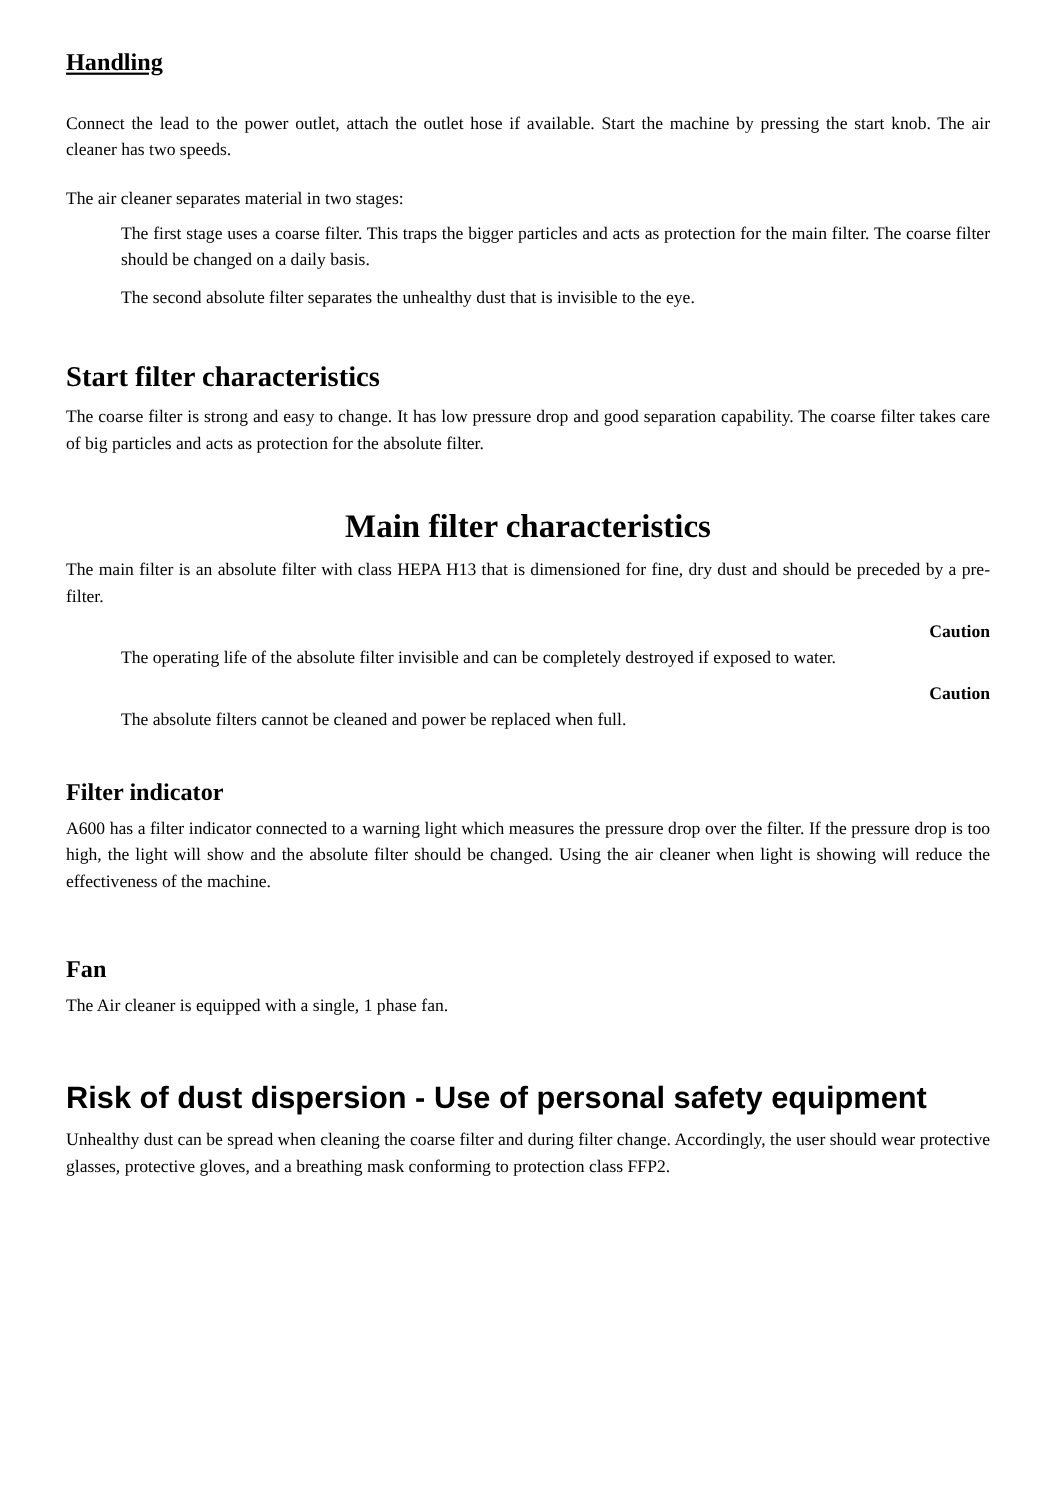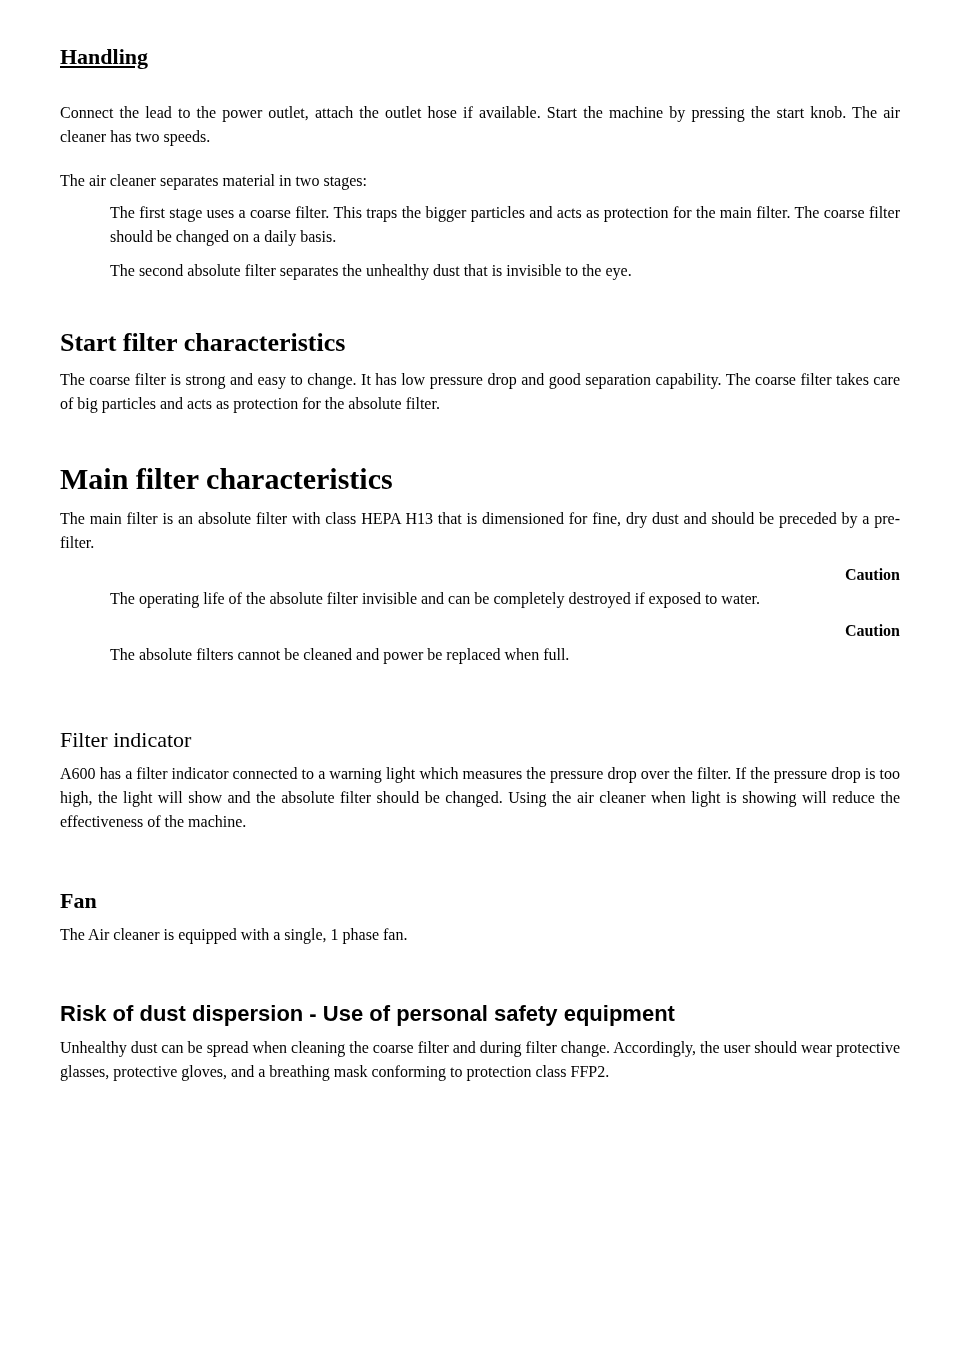--- a/index.html
+++ b/index.html
@@ -52,31 +52,32 @@
       font-weight: bold;
       margin-top: 40px;
       margin-bottom: 6px;
     }
 
     .section-heading-medium {
       font-size: 30px;
       font-weight: bold;
       margin-top: 40px;
       margin-bottom: 6px;
+      text-align: center;
     }
 
     .section-heading-small {
       font-size: 22px;
-      font-weight: normal;
-      margin-top: 56px;
+      font-weight: bold;
+      margin-top: 36px;
       margin-bottom: 6px;
     }
 
     .section-heading-risk {
-      font-size: 22px;
+      font-size: 28px;
       font-weight: bold;
       font-family: Arial, sans-serif;
       margin-top: 50px;
       margin-bottom: 6px;
     }
 
     .section-body {
       text-align: justify;
       margin-bottom: 6px;
     }

